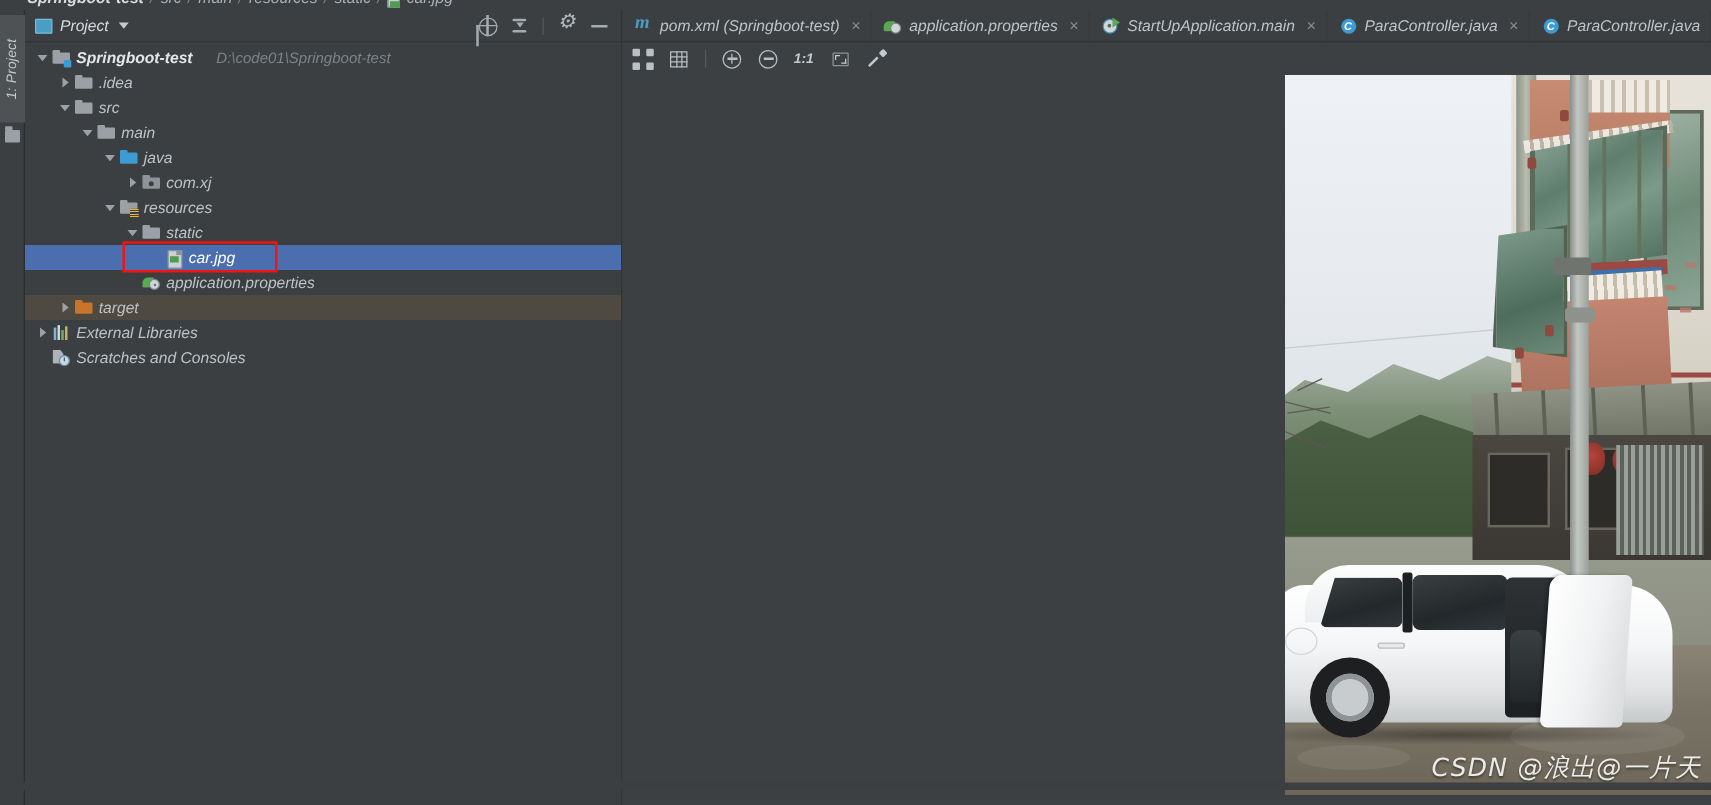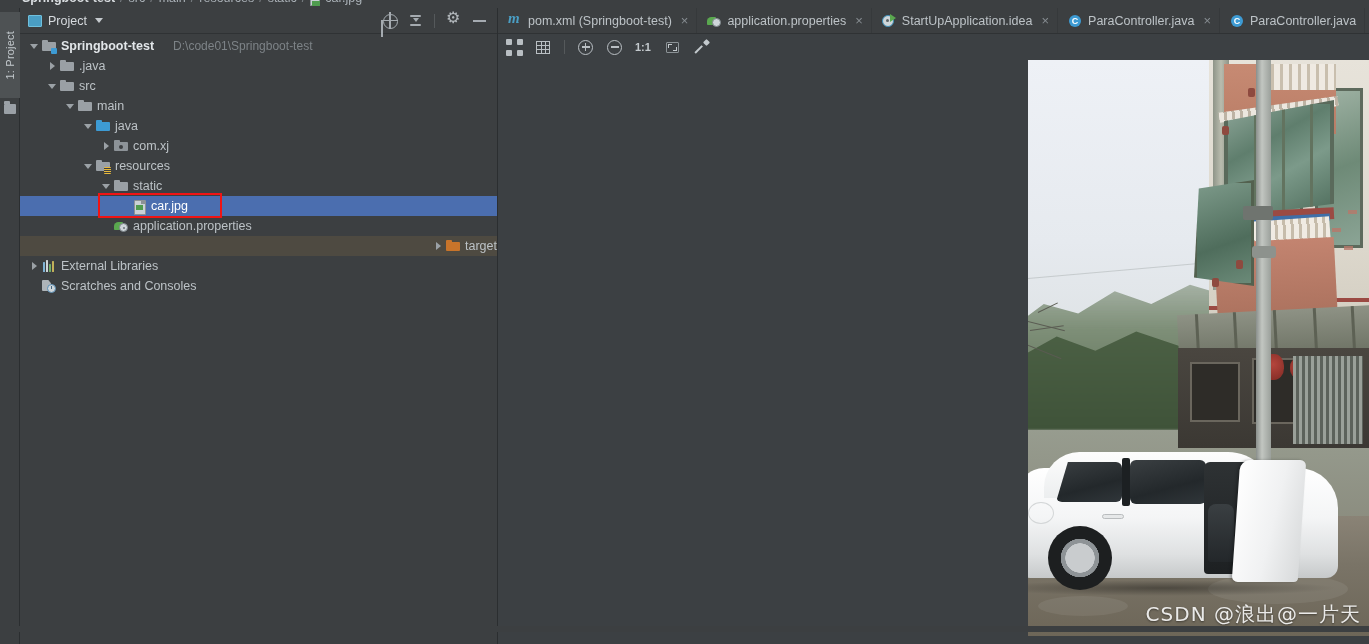--- a/index.html
+++ b/index.html
@@ -3,21 +3,21 @@
 <meta charset="utf-8">
 <style>
   * { box-sizing: border-box; margin: 0; padding: 0; }
   html, body {
     width: 1369px; height: 644px;
     overflow: hidden;
     background: #3c3f41;
     font-family: "Liberation Sans", sans-serif;
     -webkit-font-smoothing: antialiased;
   }
-  #app { position: relative; width: 1369px; height: 632px; }
+  #app { position: relative; width: 1369px; height: 632px; font-style: italic; }
 
   
   .breadcrumb {
     position: absolute; left: 0; top: 0; width: 1369px; height: 8px;
     background: #3c3f41; overflow: hidden;
   }
   .breadcrumb .crumbs {
     position: absolute; left: 22px; top: -9px;
     font-size: 12.5px; color: #a9b0b6; white-space: nowrap;
     display: flex; align-items: center; gap: 5px;
@@ -550,21 +550,21 @@
           <span class="arrow down"></span>
           <span class="ic folder blue">
             <span class="badge"></span>
           </span>
           <span class="label bold">Springboot-test</span>
           <span class="path">D:\code01\Springboot-test</span>
         </div>
         <div class="row" style="padding-left: 26px;">
           <span class="arrow right"></span>
           <span class="ic folder"></span>
-          <span class="label">.java</span>
+          <span class="label">.idea</span>
         </div>
         <div class="row" style="padding-left: 26px;">
           <span class="arrow down"></span>
           <span class="ic folder"></span>
           <span class="label">src</span>
         </div>
         <div class="row" style="padding-left: 44px;">
           <span class="arrow down"></span>
           <span class="ic folder"></span>
           <span class="label">main</span>
@@ -600,21 +600,21 @@
           </span>
           <span class="label">car.jpg</span>
         </div>
         <div class="row" style="padding-left: 80px;">
           <span class="arrow"></span>
           <span class="ic props">
             <i></i>
           </span>
           <span class="label">application.properties</span>
         </div>
-        <div class="row dimbg" style="padding-left: 26px; justify-content: flex-end;">
+        <div class="row dimbg" style="padding-left: 26px;">
           <span class="arrow right"></span>
           <span class="ic folder orange"></span>
           <span class="label">target</span>
         </div>
         <div class="row" style="padding-left: 8px;">
           <span class="arrow right"></span>
           <span class="ic libs">
             <i></i>
             <i></i>
             <i></i>
@@ -642,21 +642,21 @@
         </div>
         <div class="tab">
           <span class="tabicon props"></span>
           <span>application.properties</span>
           <span class="tclose">×</span>
         </div>
         <div class="tab">
           <span class="tabicon springrun">
             <i></i>
           </span>
-          <span>StartUpApplication.idea</span>
+          <span>StartUpApplication.main</span>
           <span class="tclose">×</span>
         </div>
         <div class="tab">
           <span class="tabicon javacls"></span>
           <span>ParaController.java</span>
           <span class="tclose">×</span>
         </div>
         <div class="tab">
           <span class="tabicon javacls"></span>
           <span>ParaController.java</span>

